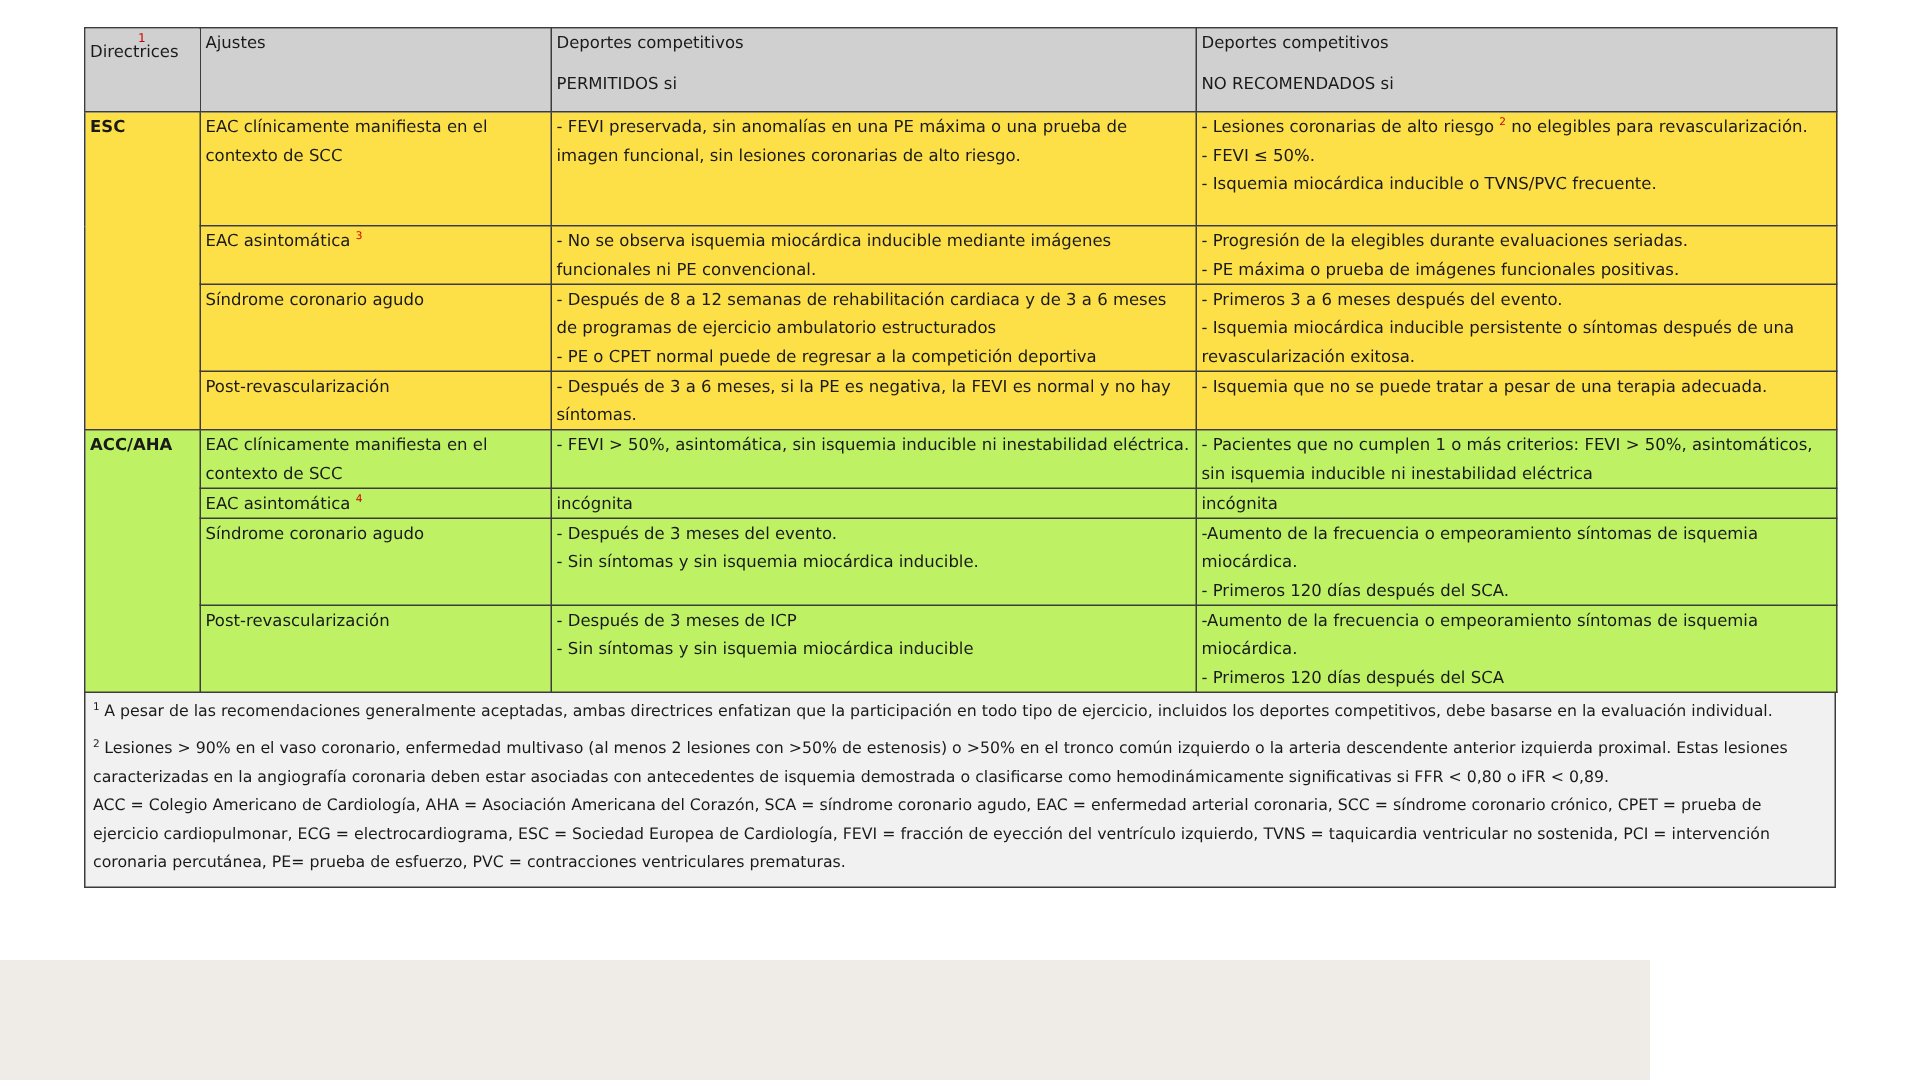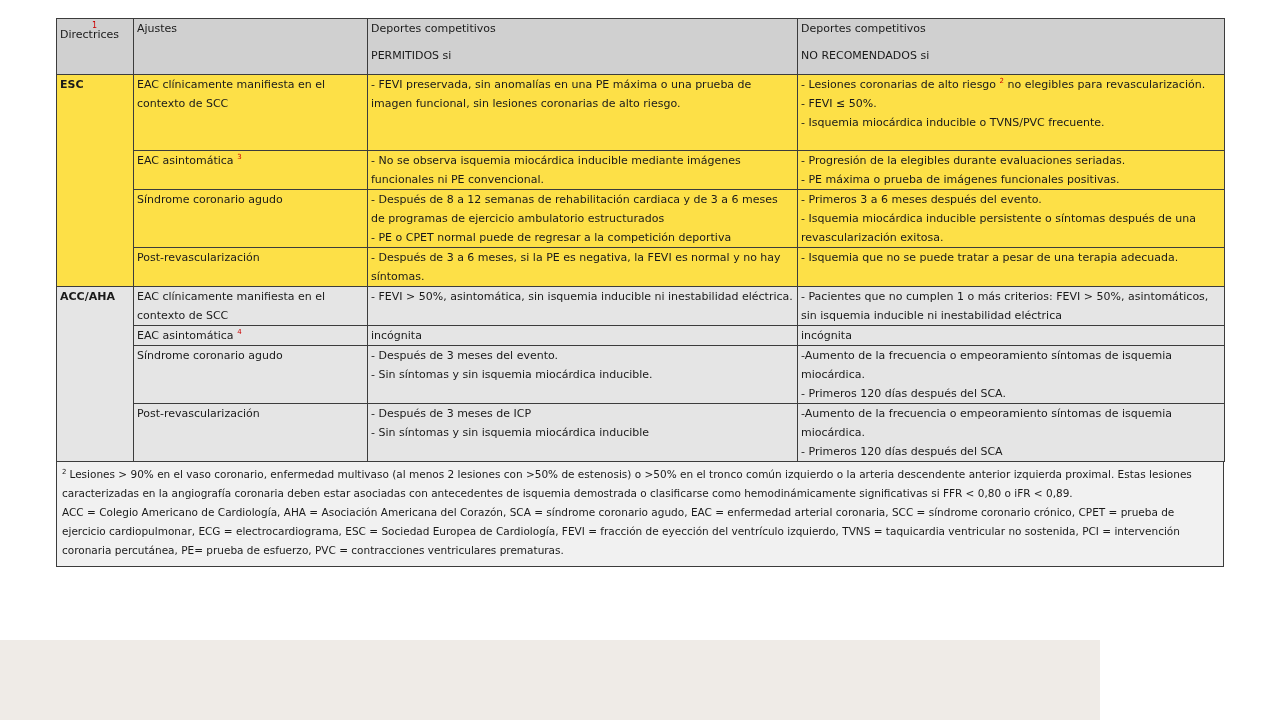--- a/index.html
+++ b/index.html
@@ -12,21 +12,21 @@
   col.c1 { width: 77px; } col.c2 { width: 234px; } col.c3 { width: 430px; } col.c4 { width: 427px; }
   thead th { background: #d0d0d0; font-weight: bold; height: 56px; }
   th.h-dir { vertical-align: middle; text-align: left; padding-top: 0; position: relative; }
   th.h-dir .lbl { display: block; margin-top: 6px; }
   th.h-center { text-align: center; }
   .hline { display: block; }
   .hgap { display: block; height: 8px; }
   .sup { color: #cc0000; font-size: 7px; vertical-align: super; line-height: 0; }
   .sup-head { position: absolute; left: 35px; top: -3px; color: #cc0000; font-size: 8px; }
   tr.esc td { background: #fde047; }
-  tr.acc td { background: #e5e5e5; }
+  tr.acc td { background: #bef264; }
   td.group { vertical-align: middle; font-weight: bold; }
   .group-label { font-weight: 600; }
   .line { display: block; }
   .notes { background: #f1f1f1; border: 1.5px solid #3c3c3c; border-top: none; padding: 3px 4px 6px 5px; font-size: 10.5px; line-height: 19px; }
   .note { margin-bottom: 6px; }
   .note:last-child { margin-bottom: 0; }
   .note .n { font-size: 7px; vertical-align: super; line-height: 0; margin-right: 3px; }
 </style>
 </head>
 <body>
@@ -144,17 +144,18 @@
           <td>
             <span class="line">-Aumento de la frecuencia o empeoramiento síntomas de isquemia miocárdica.</span>
             <span class="line">- Primeros 120 días después del SCA</span>
           </td>
         </tr>
       </tbody>
   </table>
 
   <div class="notes">
     <div id="notes-list">
+        <div class="note"><span class="n">1</span><span>A pesar de las recomendaciones generalmente aceptadas, ambas directrices enfatizan que la participación en todo tipo de ejercicio, incluidos los deportes competitivos, debe basarse en la evaluación individual.</span></div>
         <div class="note"><span class="n">2</span><span>Lesiones &gt; 90% en el vaso coronario, enfermedad multivaso (al menos 2 lesiones con &gt;50% de estenosis) o &gt;50% en el tronco común izquierdo o la arteria descendente anterior izquierda proximal. Estas lesiones caracterizadas en la angiografía coronaria deben estar asociadas con antecedentes de isquemia demostrada o clasificarse como hemodinámicamente significativas si FFR &lt; 0,80 o iFR &lt; 0,89.</span></div>
       </div>
     <div class="note">ACC = Colegio Americano de Cardiología, AHA = Asociación Americana del Corazón, SCA = síndrome coronario agudo, EAC = enfermedad arterial coronaria, SCC = síndrome coronario crónico, CPET = prueba de ejercicio cardiopulmonar, ECG = electrocardiograma, ESC = Sociedad Europea de Cardiología, FEVI = fracción de eyección del ventrículo izquierdo, TVNS = taquicardia ventricular no sostenida, PCI = intervención coronaria percutánea, PE= prueba de esfuerzo, PVC = contracciones ventriculares prematuras.</div>
   </div>
 </div>
 
 </body></html>

